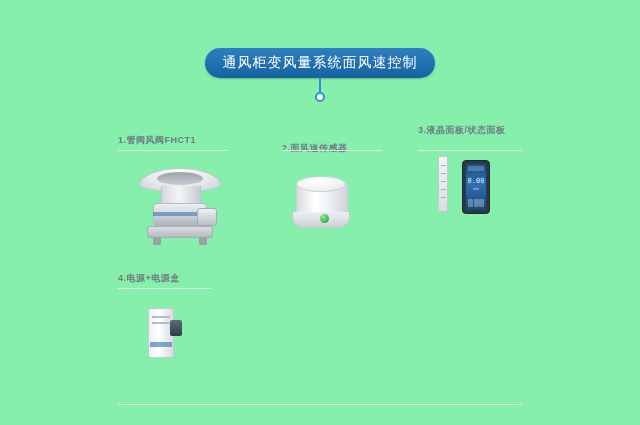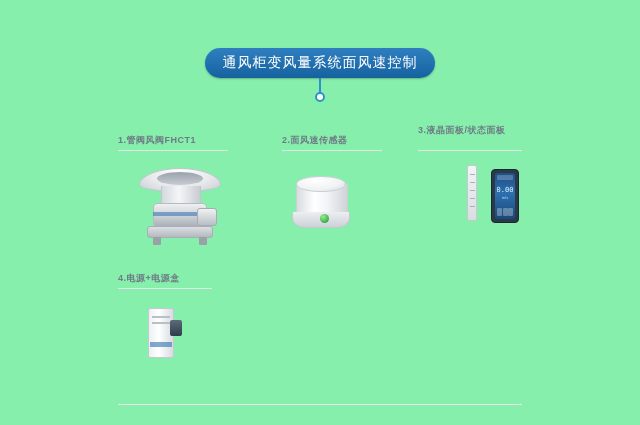--- a/index.html
+++ b/index.html
@@ -210,24 +210,23 @@
     width: 9px;
     height: 9px;
     border-radius: 50%;
     background: radial-gradient(circle at 35% 30%, #9de98e 0%, #37b24d 70%, #1f7a31 100%);
   }
 
   
   .panels {
     position: absolute;
     left: 438px;
-    top: 165px;
+    top: 156px;
     width: 60px;
     height: 66px;
-    margin-left: 29px;
   }
   .panels .strip {
     position: absolute;
     left: 0px;
     top: 0px;
     width: 10px;
     height: 56px;
     border-radius: 2px;
     background: linear-gradient(180deg,#f2f4f6 0%, #d9dee3 100%);
     border: 1px solid #c3c9cf;
@@ -374,21 +373,21 @@
     <div class="cone-inner"></div>
     <div class="neck"></div>
     <div class="body"></div>
     <div class="body-band"></div>
     <div class="motor"></div>
     <div class="base"></div>
     <div class="foot l"></div>
     <div class="foot r"></div>
   </div>
 
-  <div class="item-label" style="left:282px; top:134px;text-align:center;">2.面风速传感器</div>
+  <div class="item-label" style="left:282px; top:142px;text-align:center;">2.面风速传感器</div>
   <div class="label-underline" style="left:282px; top:150px; width:100px;"></div>
   <div class="sensor">
     <div class="barrel"></div>
     <div class="top-disc"></div>
     <div class="bottom"></div>
     <div class="led"></div>
   </div>
 
   <div class="item-label" style="left:418px; top:124px;">3.液晶面板/状态面板</div>
   <div class="label-underline" style="left:418px; top:150px; width:104px;"></div>

